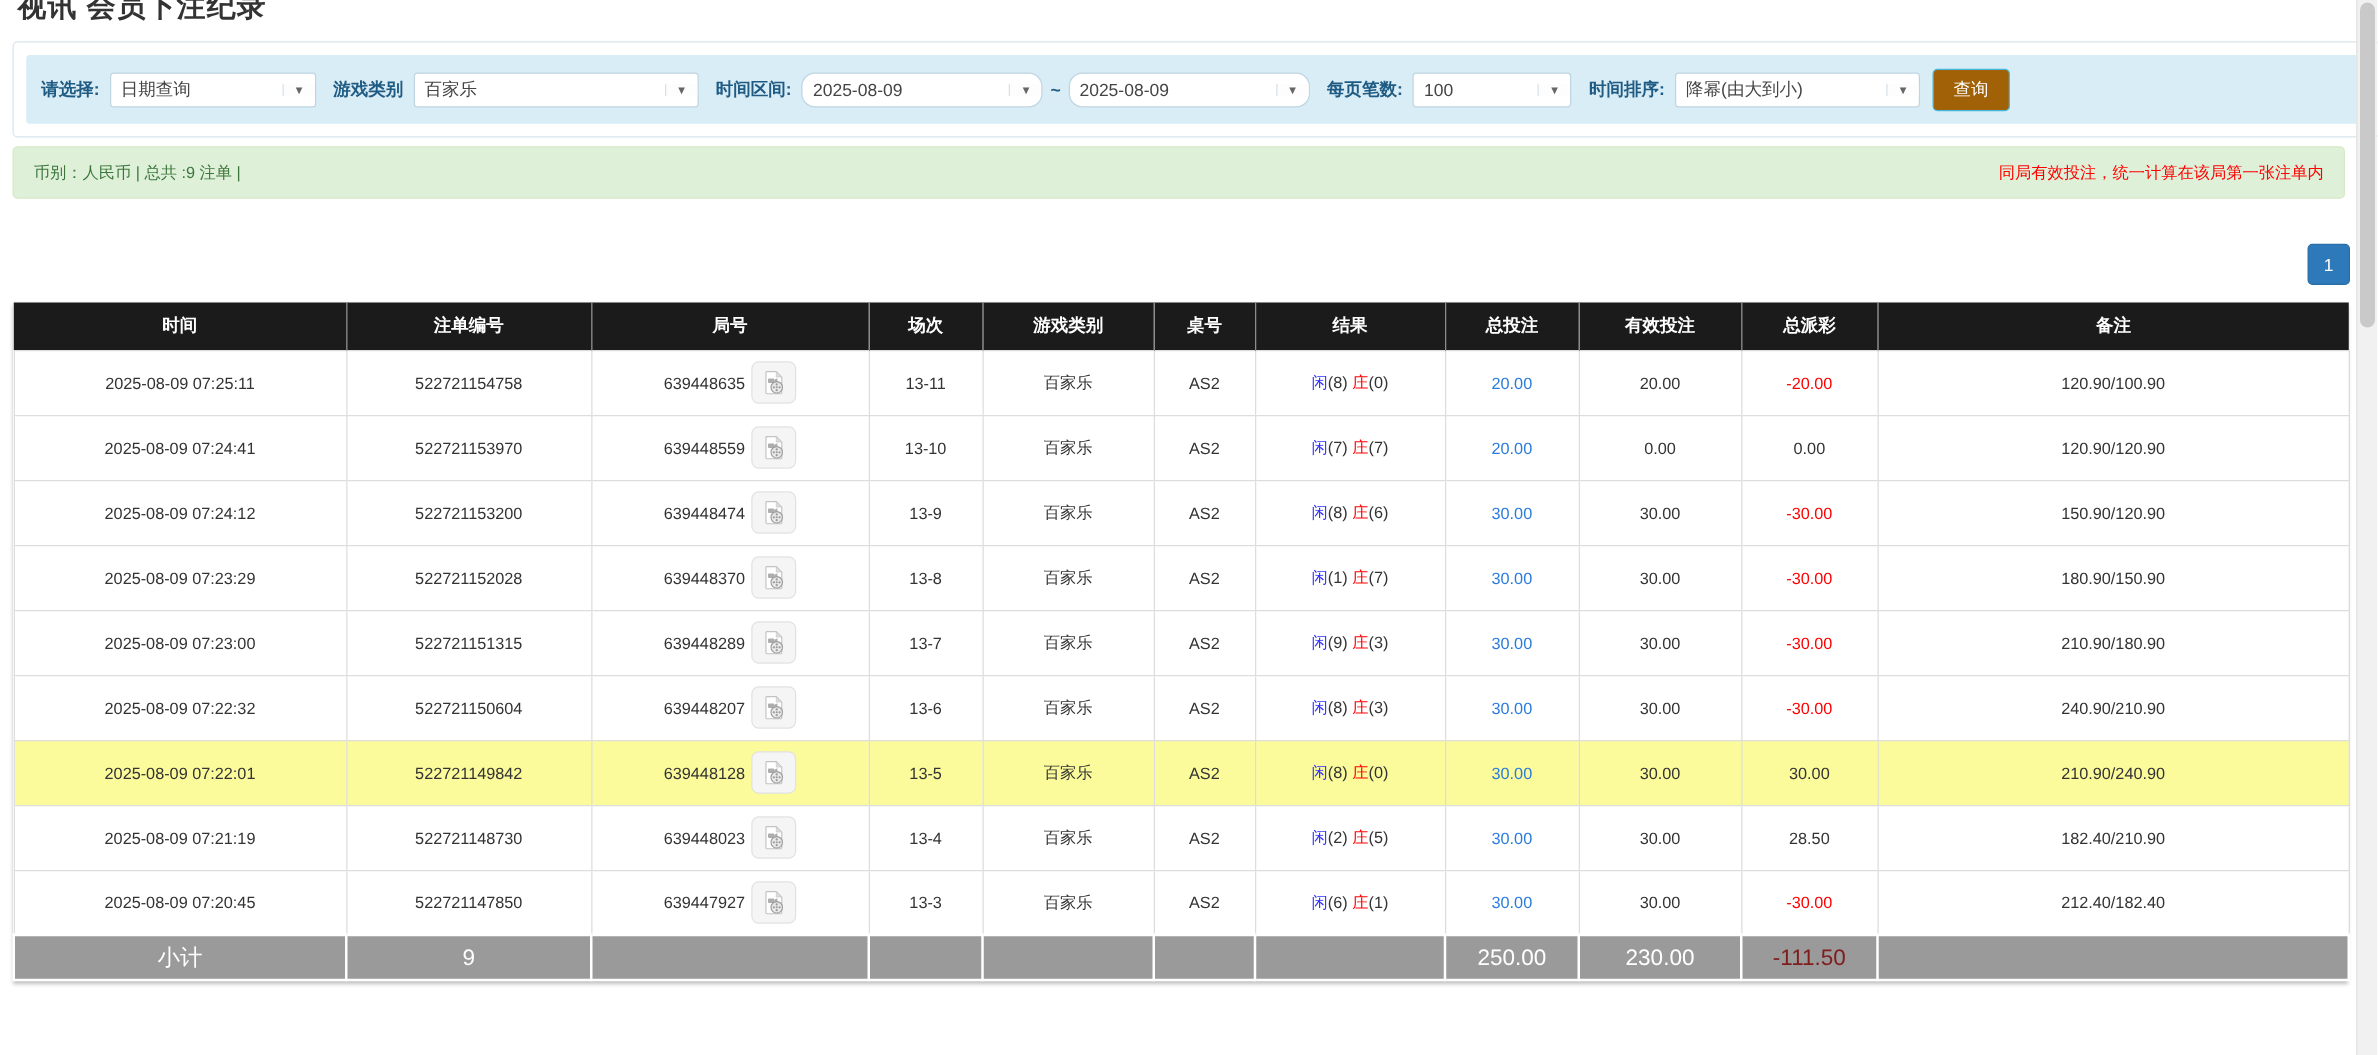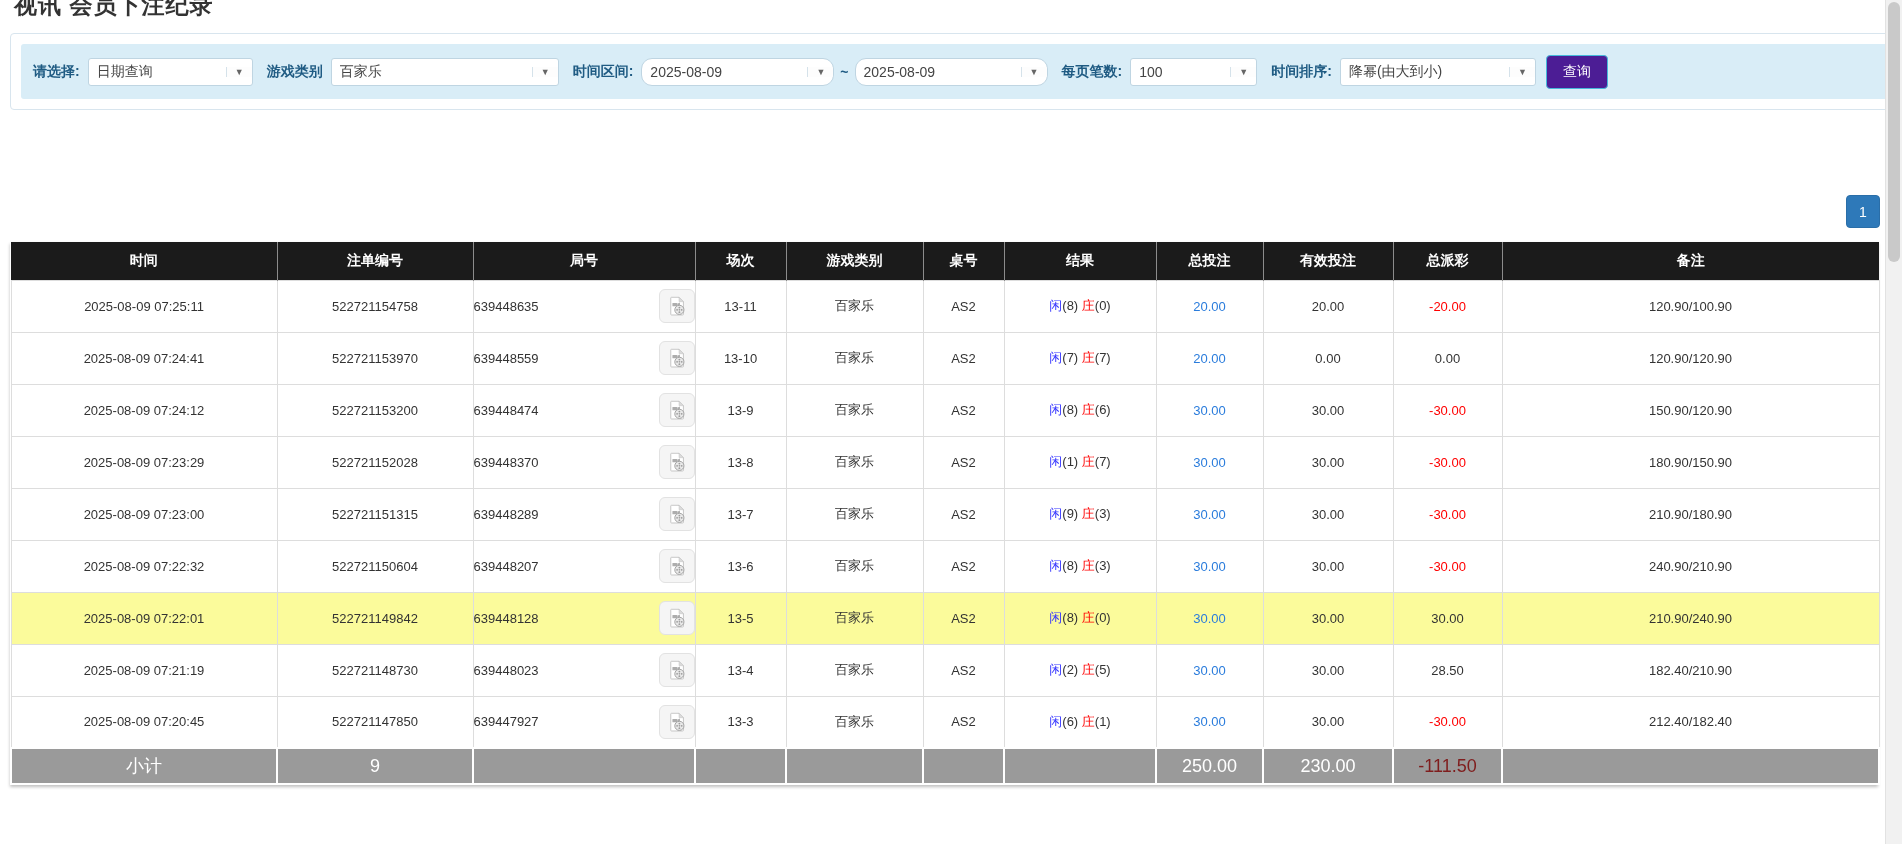--- a/index.html
+++ b/index.html
@@ -20,21 +20,21 @@
   .f-label.first { margin-left:0; }
   .tilde { font-size:14px; font-weight:bold; color:#1f5b83; margin:0 6px; }
   .combo { display:flex; align-items:center; height:28px; background:#fff;
     border:1px solid #bfd5e2; border-radius:3px; overflow:hidden; cursor:pointer; }
   .combo-val { flex:1; display:flex; align-items:center; padding:0 8px;
     font-size:14px; color:#444; }
   .combo-arrow { width:26px; display:flex; align-items:center; justify-content:center;
     border-left:1px solid #d5e2ea; color:#666; font-size:9px; background:#fdfdfd; }
   .w-select { width:165px; } .w-game { width:228px; } .w-date { width:193px;border-radius:11px; }
   .w-pp { width:127px; } .w-sort { width:196px; }
-  .search-btn { margin-left:10px; height:34px; padding:0 16px; background:#4c1d95;
+  .search-btn { margin-left:10px; height:34px; padding:0 16px; background:#a16207;
     border:1px solid #46b8da; border-radius:4px; color:#fff; font-size:14px;
     cursor:pointer; font-family:inherit; }
 
   
   .summary-bar { position:absolute; left:10px; top:117px; width:1866px; height:42px;
     background:#dff0d8; border:1px solid #d6e9c6; border-radius:4px;
     display:flex; align-items:center; justify-content:space-between; padding:0 16px; }
   .summary-left { font-size:13px; color:#3c763d; }
   .summary-right { font-size:13px; color:#ff0000; }
 
@@ -46,21 +46,21 @@
   
   .table-wrap { position:absolute; left:10px; top:242px; width:1868px;
     box-shadow:0 2px 3px rgba(0,0,0,.25); }
   table { width:1868px; table-layout:fixed; border-collapse:collapse; }
   thead th { background:#1b1b1b; color:#fff; font-size:14px; font-weight:bold;
     height:38px; border-right:1px solid #8c8c8c; text-align:center; }
   thead th:last-child { border-right:none; }
   tbody td { background:#fff; border:1px solid #ddd; height:52px; text-align:center;
     font-size:13px; color:#333; vertical-align:middle; }
   tr.highlight td { background:#fbfb9b; }
-  .round-cell { display:flex; align-items:center; justify-content:space-between; gap:5px; }
+  .round-cell { display:flex; align-items:center; justify-content:center; gap:5px; }
   .video-btn { width:36px; height:34px; background:#f5f5f5; border:1px solid #e2e2e2;
     border-radius:6px; display:inline-flex; align-items:center; justify-content:center;
     cursor:pointer; padding:0; }
   .xian { color:#3333ff; }
   .zhuang { color:#ff0000; }
   .paren { color:#333; }
   .bet-link { color:#2a7cdc; cursor:pointer; }
   .neg { color:#ff0000; }
   tr.total-row td { background:#9a9a9a; color:#fff; height:36px; font-size:18px;
     border:2px solid #fff; }
@@ -113,20 +113,24 @@
       <span class="f-label">时间排序:</span>
       <div class="combo w-sort">
         <span class="combo-val">降幂(由大到小)</span>
         <span class="combo-arrow">▼</span>
       </div>
 
       <button class="search-btn">查询</button>
     </div>
   </div>
 
+  <div class="summary-bar">
+    <span class="summary-left">币别：人民币 | 总共 :9 注单 |</span>
+    <span class="summary-right">同局有效投注，统一计算在该局第一张注单内</span>
+  </div>
 
   <button class="pager-btn">1</button>
 
   <div class="table-wrap">
     <table>
       <colgroup>
         <col style="width:266px">
           <col style="width:196px">
           <col style="width:222px">
         <col style="width:91px">

